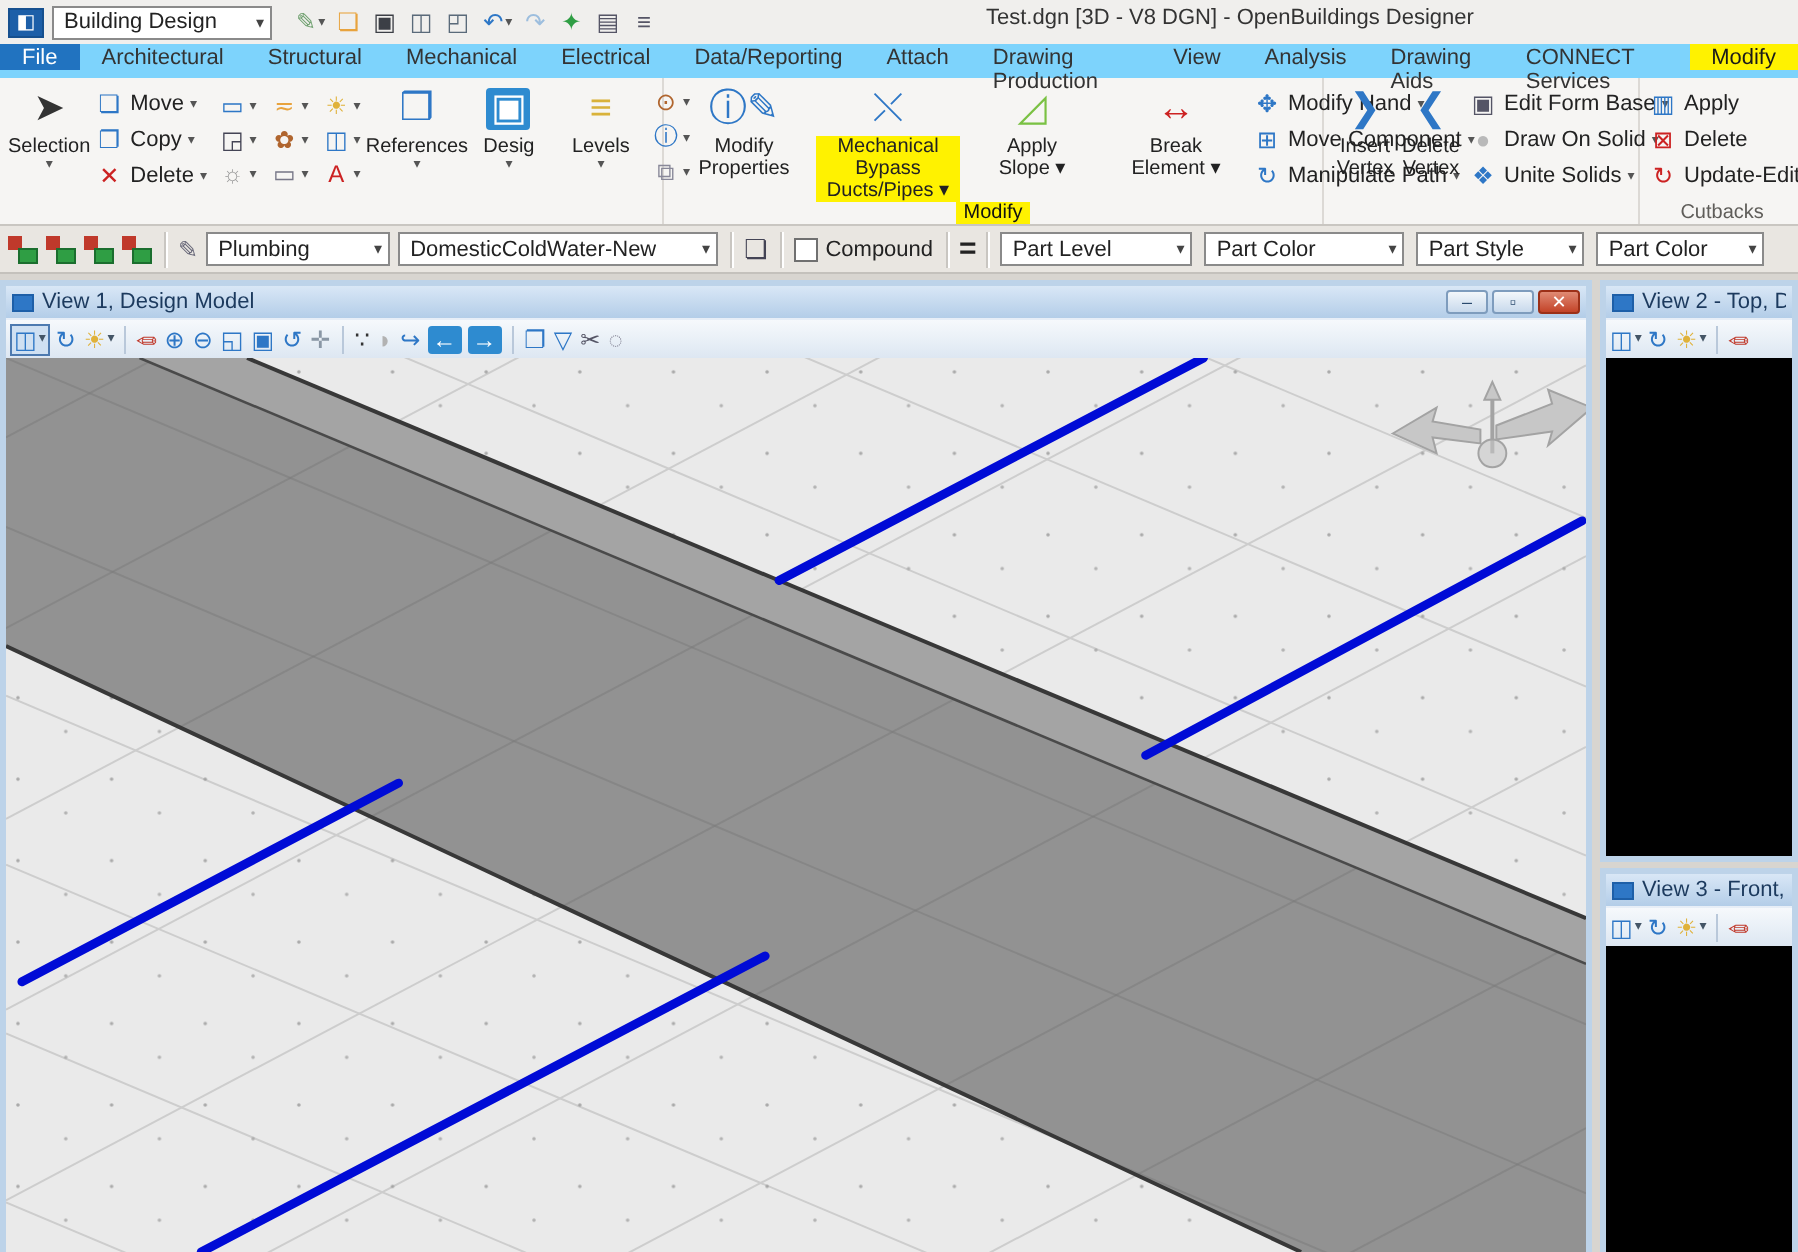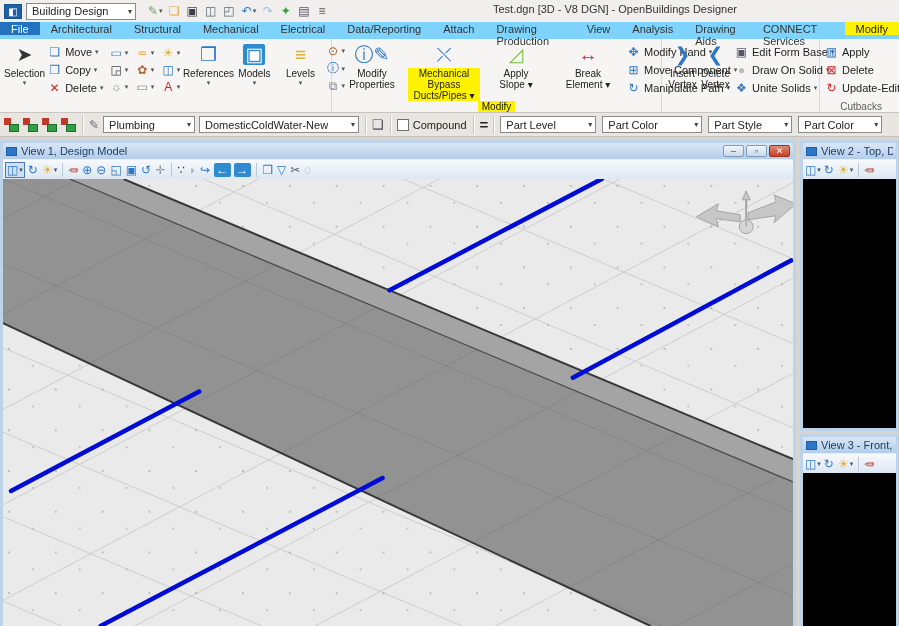--- a/index.html
+++ b/index.html
@@ -270,21 +270,21 @@
       </div>
     <div style="display:flex">
 
     <div class="bigbtn" style="width:46px">
           <span class="bicon"><span style="color: rgb(46, 119, 198);">❒</span></span>
           <span class="blabel">References</span>
           <span class="bcar">▾</span>
         </div>
         <div class="bigbtn" style="width:46px">
           <span class="bicon"><span style="color: rgb(255, 255, 255);" class="tile">▣</span></span>
-          <span class="blabel">Models</span>
+          <span class="blabel">Desig</span>
           <span class="bcar">▾</span>
         </div>
         <div class="bigbtn" style="width:46px">
           <span class="bicon"><span style="color: rgb(217, 178, 58);">≡</span></span>
           <span class="blabel">Levels</span>
           <span class="bcar">▾</span>
         </div>
       </div>
     <div class="vcol">
 

